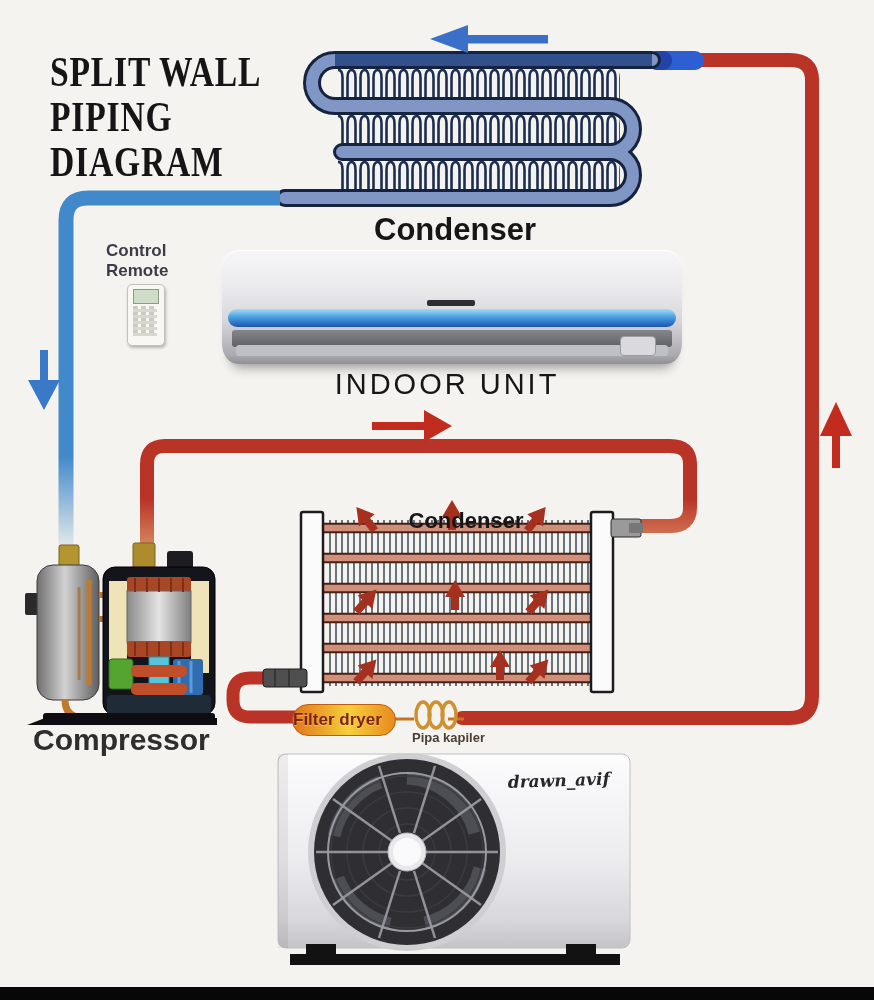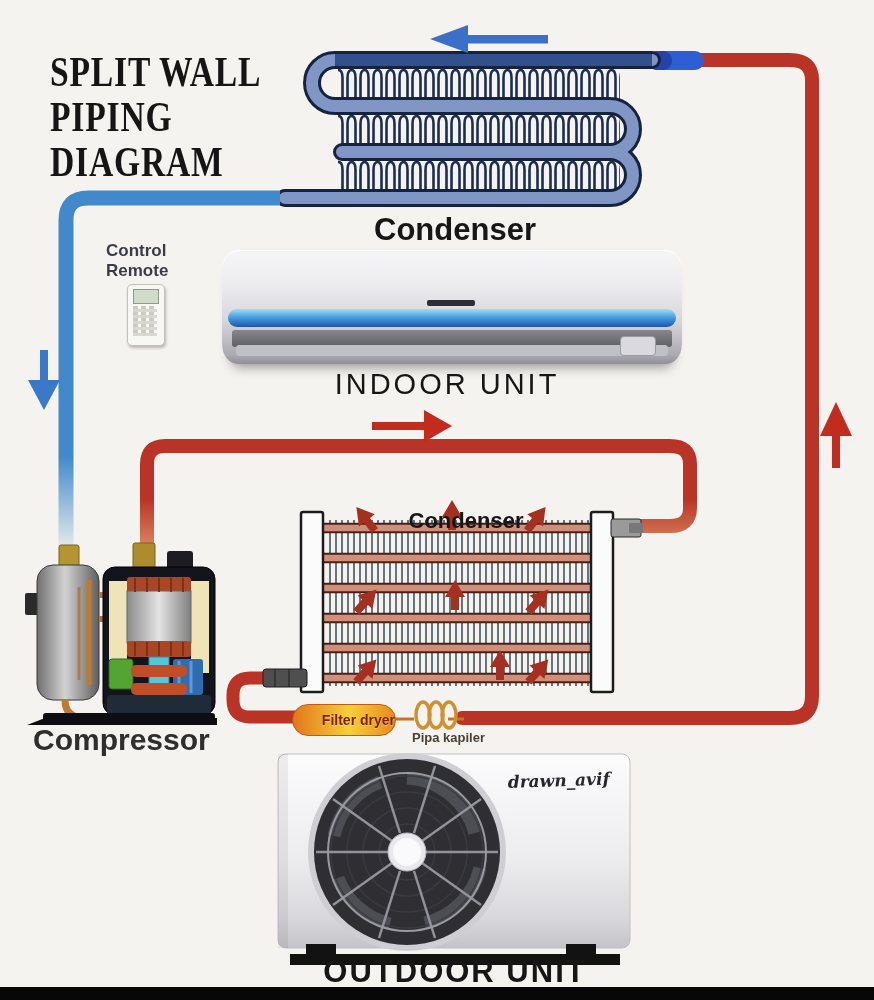--- a/index.html
+++ b/index.html
@@ -33,22 +33,22 @@
   #indoor-logo{left:205px;top:50px;width:48px;height:6px;background:#2d2d33;border-radius:2px;}
   #indoor-stripe{left:6px;top:59px;width:448px;height:18px;border-radius:9px;
      background:linear-gradient(180deg,#a3dcf6 0%,#49a0e0 45%,#1d55b0 100%);}
   #indoor-vent{left:10px;top:80px;width:440px;height:17px;border-radius:3px;
      background:linear-gradient(180deg,#86868c,#5f5f66);}
   #indoor-louver{left:14px;top:95px;width:432px;height:11px;border-radius:3px;background:#bfbfc6;}
   #indoor-btn{left:398px;top:86px;width:34px;height:18px;background:#d9d9de;border:1px solid #9a9aa2;border-radius:4px;}
   
   #fdryer{left:292px;top:704px;width:102px;height:30px;border-radius:16px;border:1px solid #c05c10;
      background:linear-gradient(90deg,#e2761c 0%,#f6cf3a 55%,#e88a1e 100%);
-     display:flex;align-items:center;justify-content:flex-end;
-     font-size:14px;font-weight:800;color:#7e230d;text-shadow:0 1px 0 rgba(255,255,255,.35);}
+     display:flex;align-items:center;justify-content:flex-start;
+     font-size:17px;font-weight:800;color:#7e230d;text-shadow:0 1px 0 rgba(255,255,255,.35);}
   #kapiler-lbl{left:388px;top:730px;font-size:13px;font-weight:800;color:#4b3f33;padding-left:24px;}
   #bottom-bar{left:0;top:987px;width:874px;height:13px;background:#070707;}
 </style>
 </head>
 <body>
 
 <div id="stage">
 
   <svg class="abs" style="left:0;top:0" width="874" height="1000" viewBox="0 0 874 1000">
     <defs>
@@ -277,16 +277,15 @@
 
   <div id="title" class="abs">
     <span>SPLIT WALL</span>
     <span>PIPING</span>
     <span>DIAGRAM</span>
   </div>
   <div id="evap-lbl" class="abs lbl">Condenser</div>
   <div id="indoor-lbl" class="abs lbl">INDOOR UNIT</div>
   <div id="cond-lbl" class="abs lbl">Condenser</div>
   <div id="comp-lbl" class="abs lbl">Compressor</div>
-  <div id="outdoor-lbl" class="abs lbl">OUTDOOR UNIT</div>
 
   <div id="bottom-bar" class="abs"></div>
 </div>
 
 </body></html>

